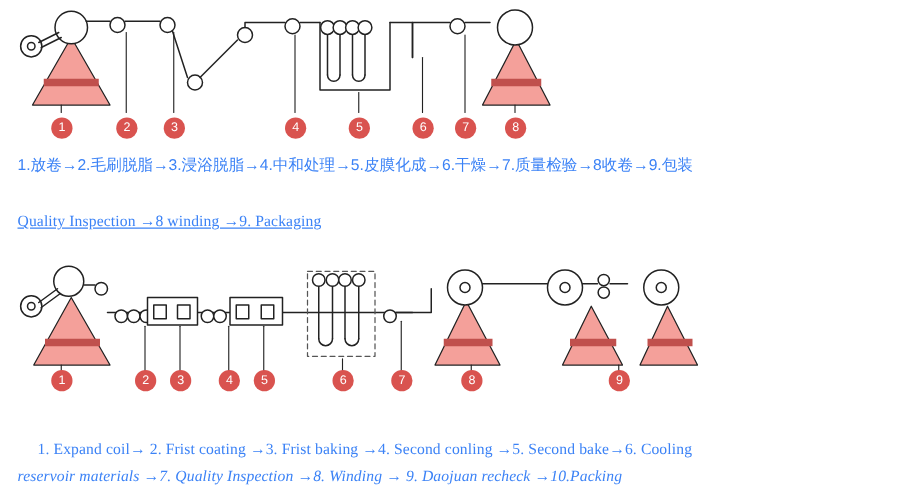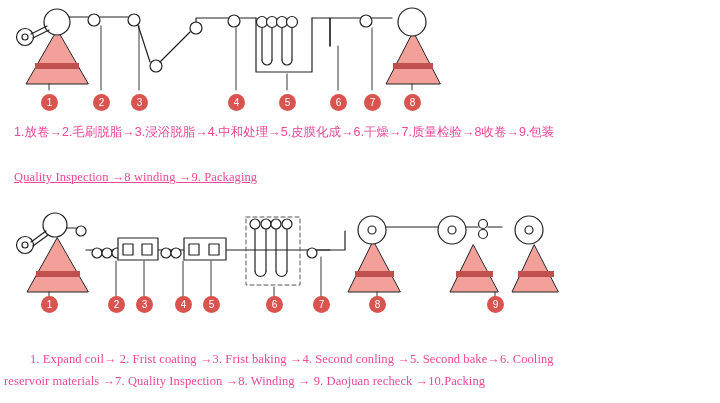--- a/index.html
+++ b/index.html
@@ -20,21 +20,21 @@
     color:#ffffff;
     font-size:10px;
     line-height:17px;
     text-align:center;
     font-family:"Liberation Sans", sans-serif;
   }
   .caption{
     position:absolute;
     font-size:12.5px;
     line-height:20px;
-    color:#ec4899;
+    color:#3b82f6;
     font-family:"Liberation Sans", sans-serif;
     white-space:nowrap;
   }
   .caption.en{
     font-family:"Liberation Serif", serif;
     font-size:12.5px;
     letter-spacing:0.1px;
   }
 </style>
 </head>
@@ -197,15 +197,15 @@
   <div class="badge" style="left:108px;top:296px;">2</div>
   <div class="badge" style="left:136px;top:296px;">3</div>
   <div class="badge" style="left:175px;top:296px;">4</div>
   <div class="badge" style="left:203px;top:296px;">5</div>
   <div class="badge" style="left:266px;top:296px;">6</div>
   <div class="badge" style="left:313px;top:296px;">7</div>
   <div class="badge" style="left:369px;top:296px;">8</div>
   <div class="badge" style="left:487px;top:296px;">9</div>
 
   <div class="caption en" style="left:14px;top:349px;margin-left:16px;">1. Expand coil→ 2. Frist coating →3. Frist baking →4. Second conling →5. Second bake→6. Cooling</div>
-  <div class="caption en" style="left:4px;top:371px;">reservoir materials →7. Quality Inspection →8. Winding → 9. Daojuan recheck →10.Packing</div>
+  <div class="caption en" style="left:14px;top:371px;font-style:italic;">reservoir materials →7. Quality Inspection →8. Winding → 9. Daojuan recheck →10.Packing</div>
 
 </div>
 
 </body></html>

